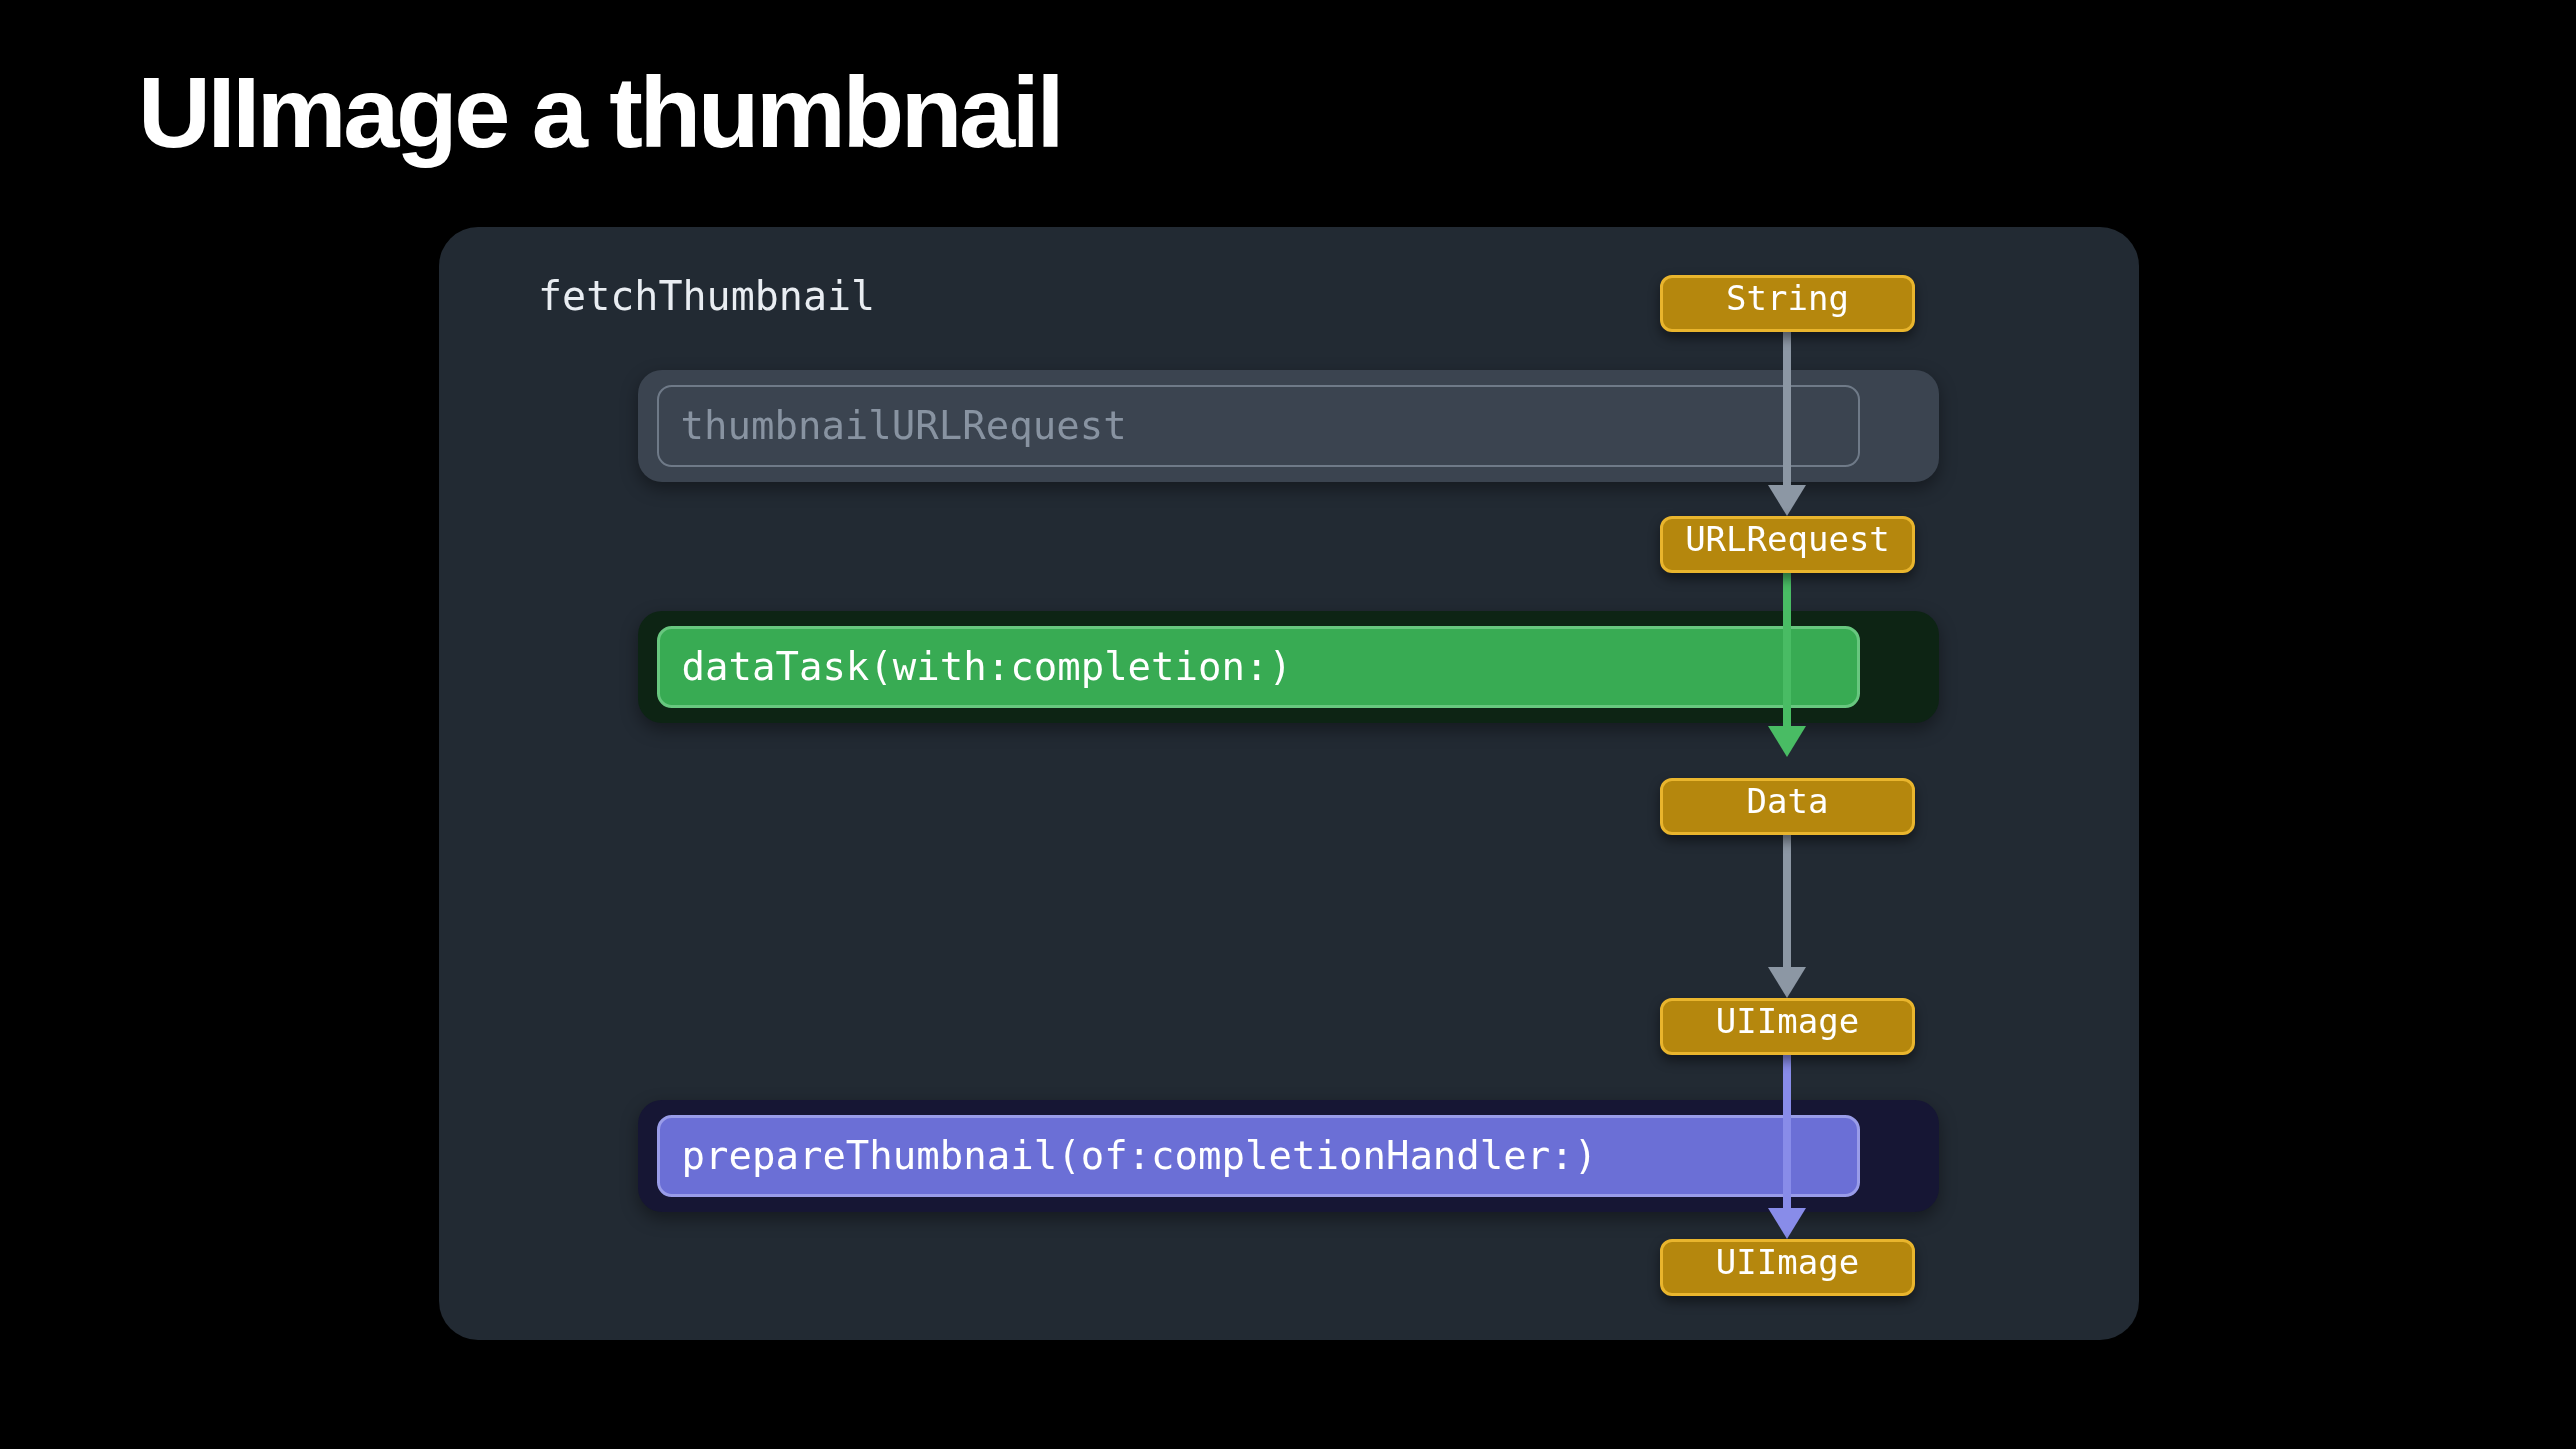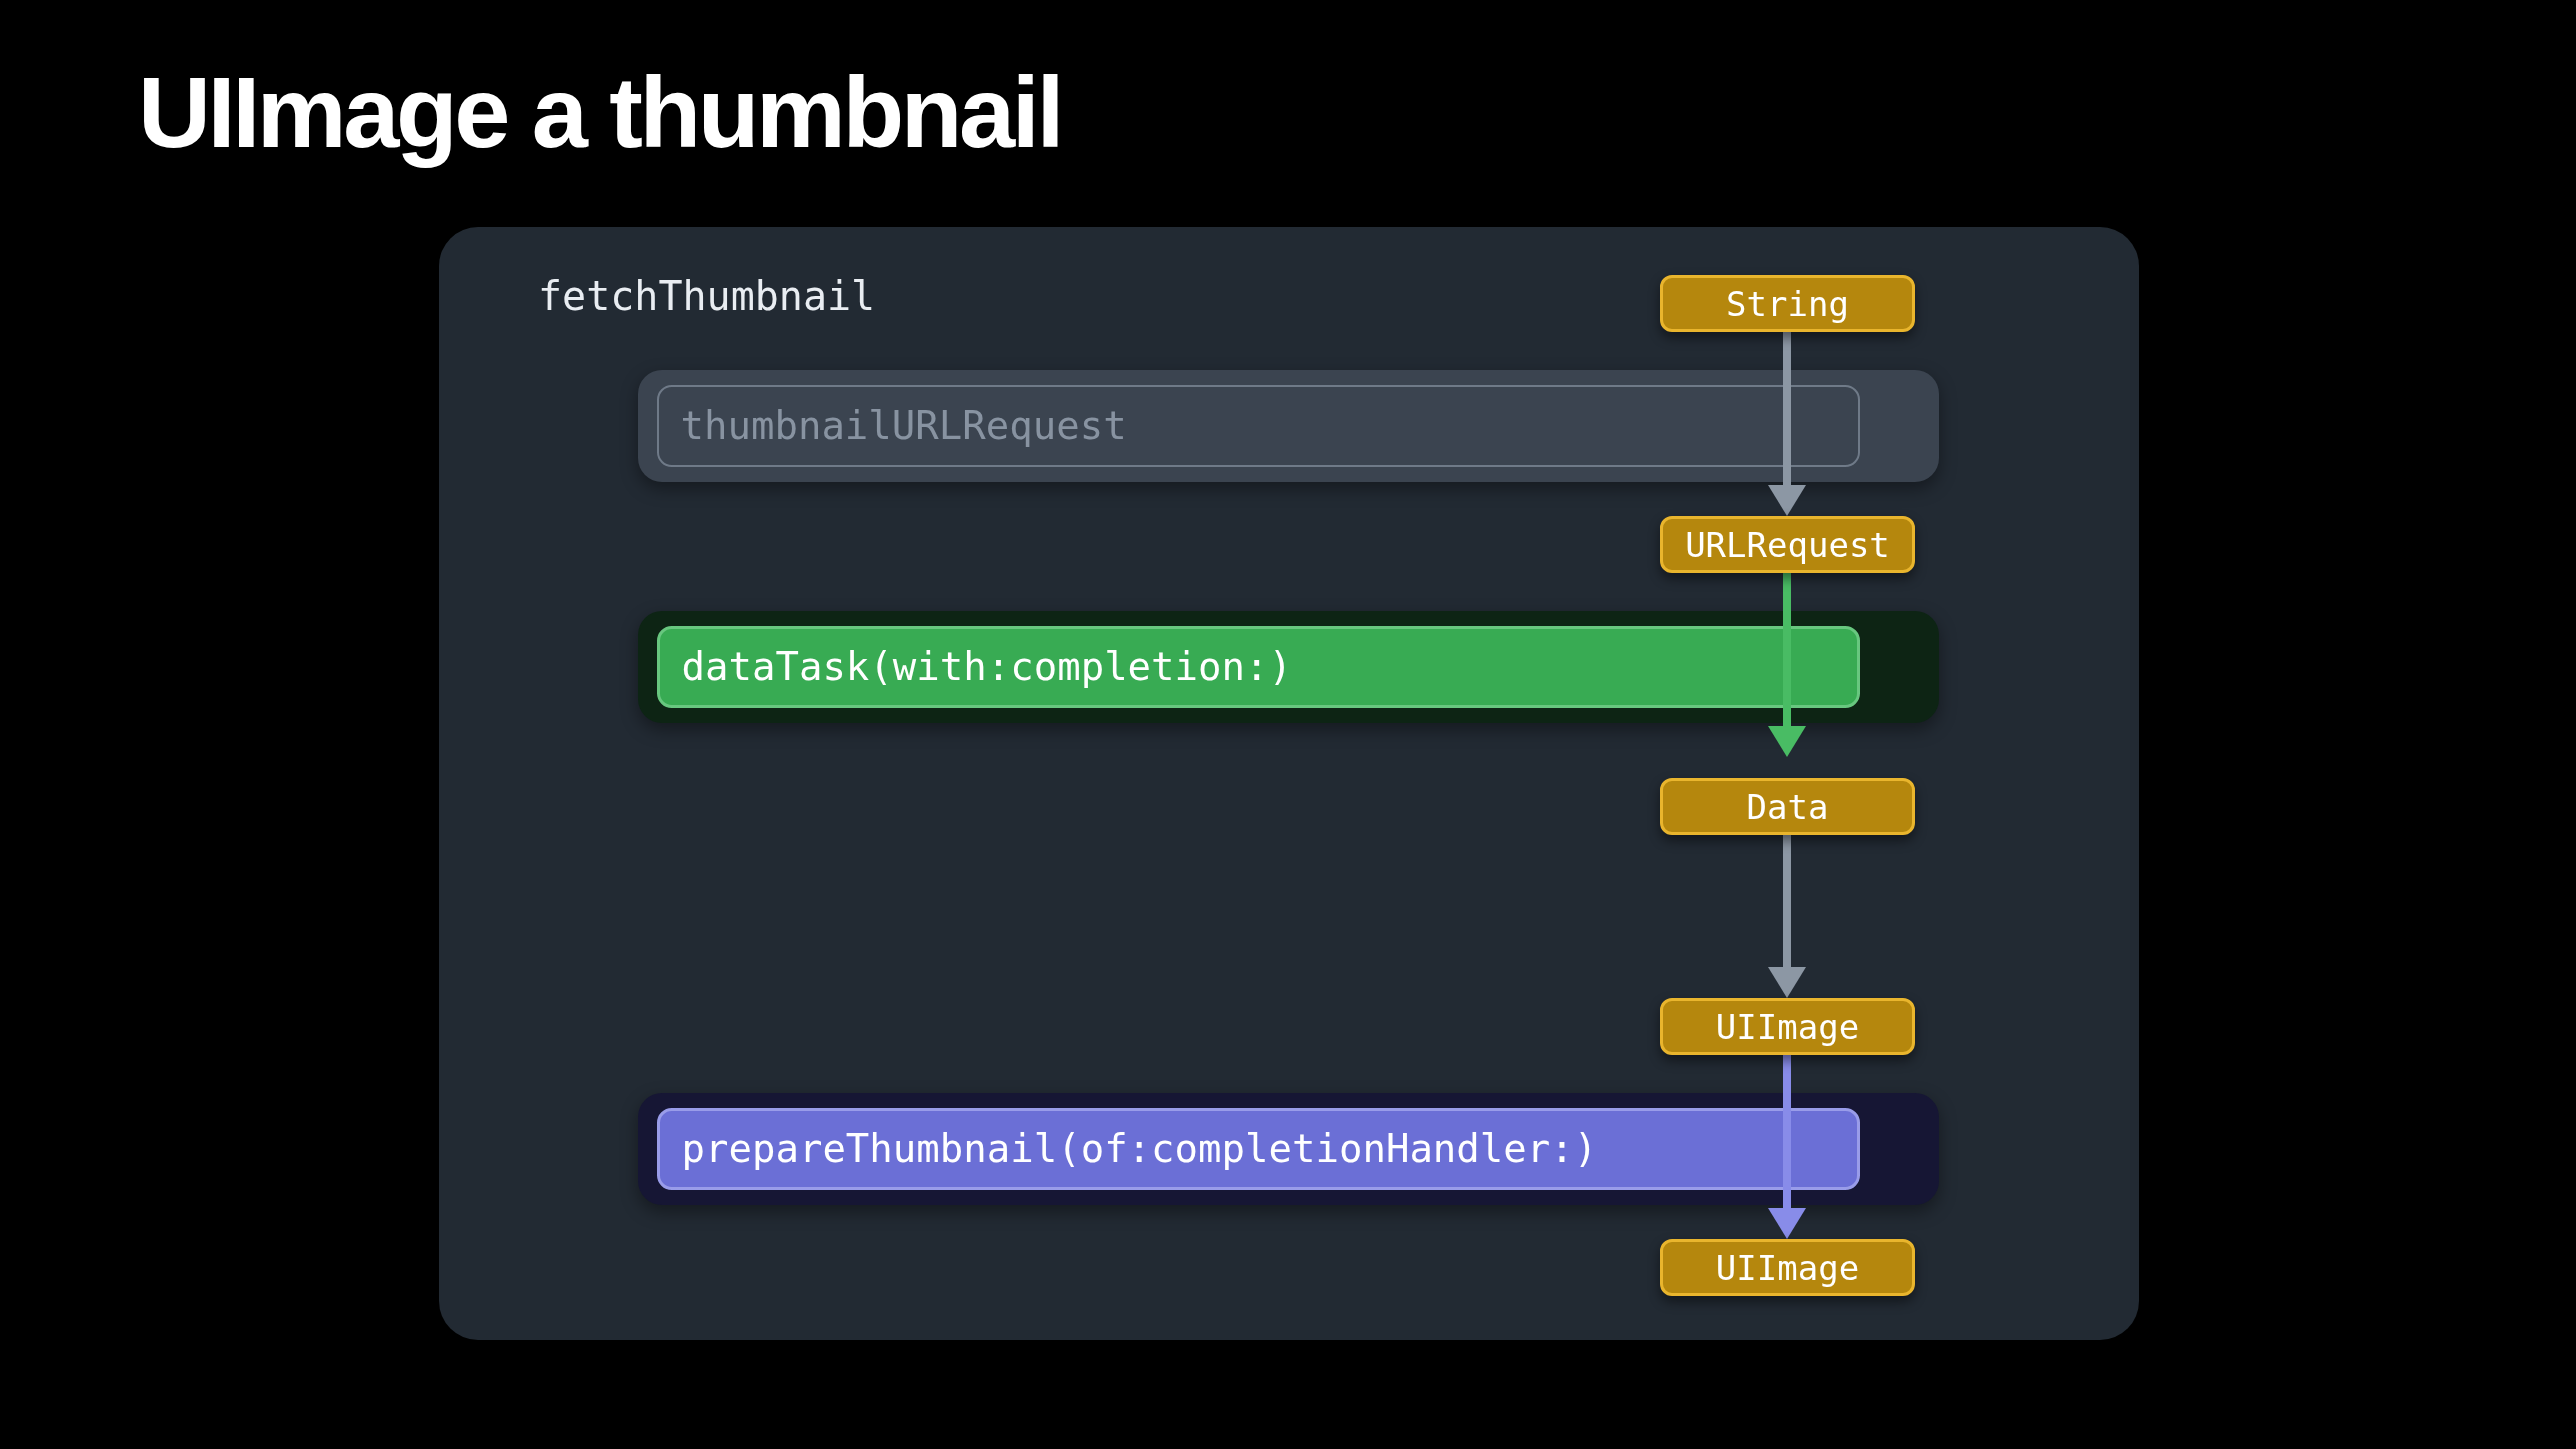--- a/index.html
+++ b/index.html
@@ -23,21 +23,21 @@
     font-family:"DejaVu Sans Mono","Liberation Mono",monospace;
     font-size:40px;color:var(--label-text,#E9EDF2);line-height:44px;
   }
   .row{
     position:absolute;left:199px;width:1301px;height:112px;
     border-radius:24px;z-index:1;
     box-shadow:0 6.7px 17.4px rgba(0,0,0,.38);
   }
   .row.gray{background:var(--row-gray-bg,#3B4450);}
   .row.green{background:var(--row-green-bg,#0D2414);}
-  .row.purple{background:var(--row-purple-bg,#161634);}
+  .row.purple{background:var(--row-purple-bg,#161634);margin-top:7px;}
   .step-box{
     position:absolute;left:19px;top:14.8px;width:1203px;height:82px;
     border-radius:14.8px;box-sizing:border-box;
     display:flex;align-items:center;
     font-family:"DejaVu Sans Mono","Liberation Mono",monospace;
     font-size:39px;padding-left:21.5px;white-space:nowrap;
   }
   .step-box.pending{
     border:2px solid var(--pending-border,#6F7A88);
     color:var(--pending-text,#8893A1);background:transparent;
@@ -48,21 +48,21 @@
   }
   .step-box.active-purple{
     border:3.4px solid var(--purple-border,#999CE9);
     background:var(--purple-fill,#6B6FD6);color:#fff;
   }
   .badge{
     position:absolute;left:1221px;width:255px;height:57px;
     box-sizing:border-box;border-radius:12px;z-index:3;
     border:3.4px solid var(--badge-border,#E9B52D);
     background:var(--badge-fill,#B5870D);
-    display:flex;align-items:center;justify-content:center;
+    display:flex;align-items:flex-start;justify-content:center;
     font-family:"DejaVu Sans Mono","Liberation Mono",monospace;
     font-size:34px;color:#fff;
     box-shadow:0 5.4px 12px rgba(0,0,0,.45);
   }
   .arrow{position:absolute;left:1309px;width:78px;z-index:2;}
   .arrow .line{
     position:absolute;left:35px;top:0;bottom:28px;width:8px;
   }
   .arrow .head{
     position:absolute;bottom:0;left:19.5px;width:0;height:0;

